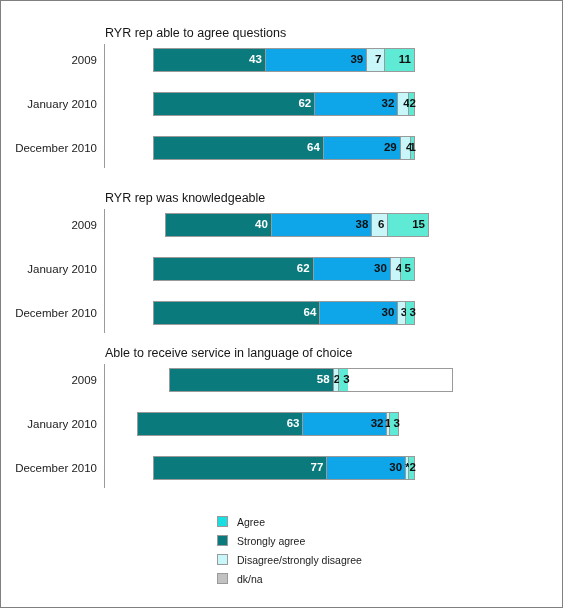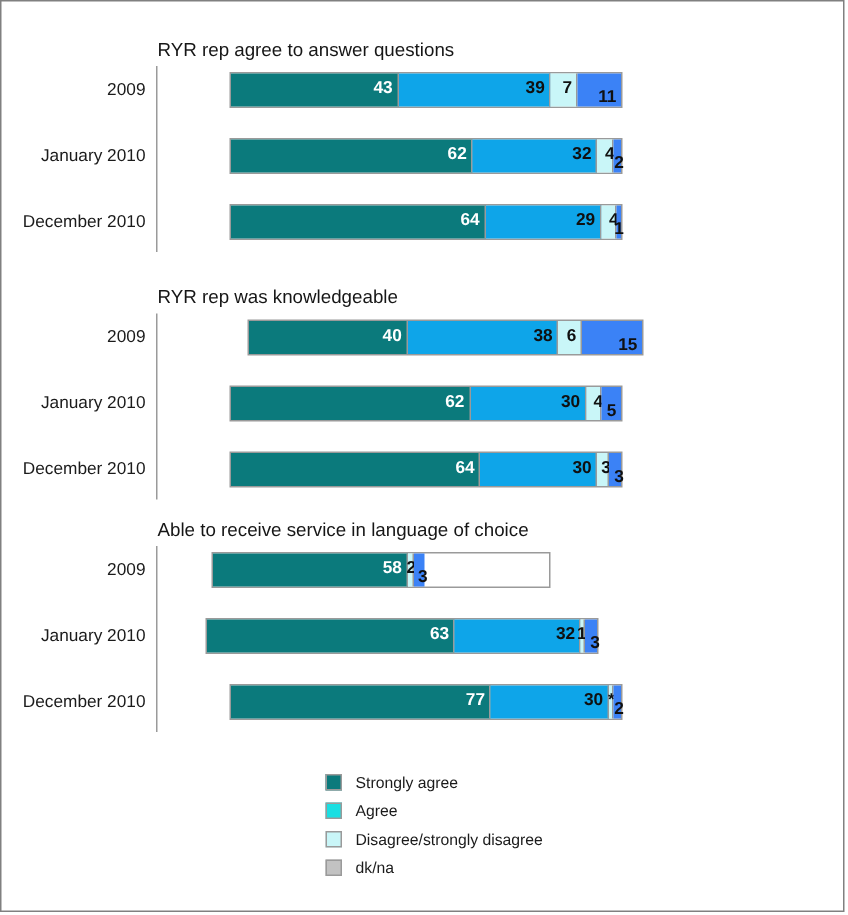--- a/index.html
+++ b/index.html
@@ -59,21 +59,21 @@
     padding-right:3px;
     white-space:nowrap;
     line-height:1;
   }
   .seg.s0{background:#0b7a7c;}
   .seg.s0 .val{color:#ffffff;}
   .seg.s1{background:#0ea5e9;}
   .seg.s1 .val{color:#101010;}
   .seg.s2{background:#c9f6f8;}
   .seg.s2 .val{color:#101010;}
-  .seg.s3{background:#3b82f6;align-items:flex-end;}
+  .seg.s3{background:#5eead4;}
   .seg.s3 .val{color:#101010;}
   .seg.narrow .val{
     position:absolute;
     right:-2px;
     padding-right:0;
   }
   #legend{
     position:absolute;
     left:216px;top:511px;
   }
@@ -96,21 +96,21 @@
   .legend-label{
     font-size:10.5px;color:#1b1b1b;white-space:nowrap;
   }
 </style>
 </head>
 <body>
 
 <div id="frame">
   <div id="panels-container">
       <div class="panel" style="top: 0px;">
-        <div class="panel-title" style="left: 104px; top: 25px;">RYR rep agree to answer questions</div>
+        <div class="panel-title" style="left: 104px; top: 25px;">RYR rep able to agree questions</div>
         <div class="axis-line" style="left: 103px; top: 43px; height: 124px;"></div>
         <div class="row" style="top: 47px; left: 0px; width: 563px;">
           <div class="row-label" style="left: 0px; width: 96px;">2009</div>
           <div class="bar" style="left: 104px; width: 262px;">
             <div class="seg s0" style="width: 43%;">
               <span class="val">43</span>
             </div>
             <div class="seg s1" style="width: 39%;">
               <span class="val">39</span>
             </div>
@@ -210,21 +210,21 @@
               <span class="val">3</span>
             </div>
           </div>
         </div>
       </div>
       <div class="panel" style="top: 0px;">
         <div class="panel-title" style="left: 104px; top: 345px;">Able to receive service in language of choice</div>
         <div class="axis-line" style="left: 103px; top: 363px; height: 124px;"></div>
         <div class="row" style="top: 367px; left: 0px; width: 563px;">
           <div class="row-label" style="left: 0px; width: 96px;">2009</div>
-          <div class="bar" style="left: 92px; width: 226px;">
+          <div class="bar" style="left: 120px; width: 284px;">
             <div class="seg s0" style="width: 58%;">
               <span class="val">58</span>
             </div>
             <div class="seg s2 narrow" style="width: 2%;">
               <span class="val">2</span>
             </div>
             <div class="seg s3 narrow" style="width: 3%;">
               <span class="val">3</span>
             </div>
           </div>
@@ -260,26 +260,26 @@
             </div>
             <div class="seg s3 narrow" style="width: 2.0202%;">
               <span class="val">2</span>
             </div>
           </div>
         </div>
       </div>
     </div>
   <div id="legend">
       <div class="legend-row">
+        <span class="swatch s1"></span>
+        <span class="legend-label">Agree</span>
+      </div>
+      <div class="legend-row">
         <span class="swatch s0"></span>
         <span class="legend-label">Strongly agree</span>
-      </div>
-      <div class="legend-row">
-        <span class="swatch s1"></span>
-        <span class="legend-label">Agree</span>
       </div>
       <div class="legend-row">
         <span class="swatch s2"></span>
         <span class="legend-label">Disagree/strongly disagree</span>
       </div>
       <div class="legend-row">
         <span class="swatch s3"></span>
         <span class="legend-label">dk/na</span>
       </div>
     </div>

